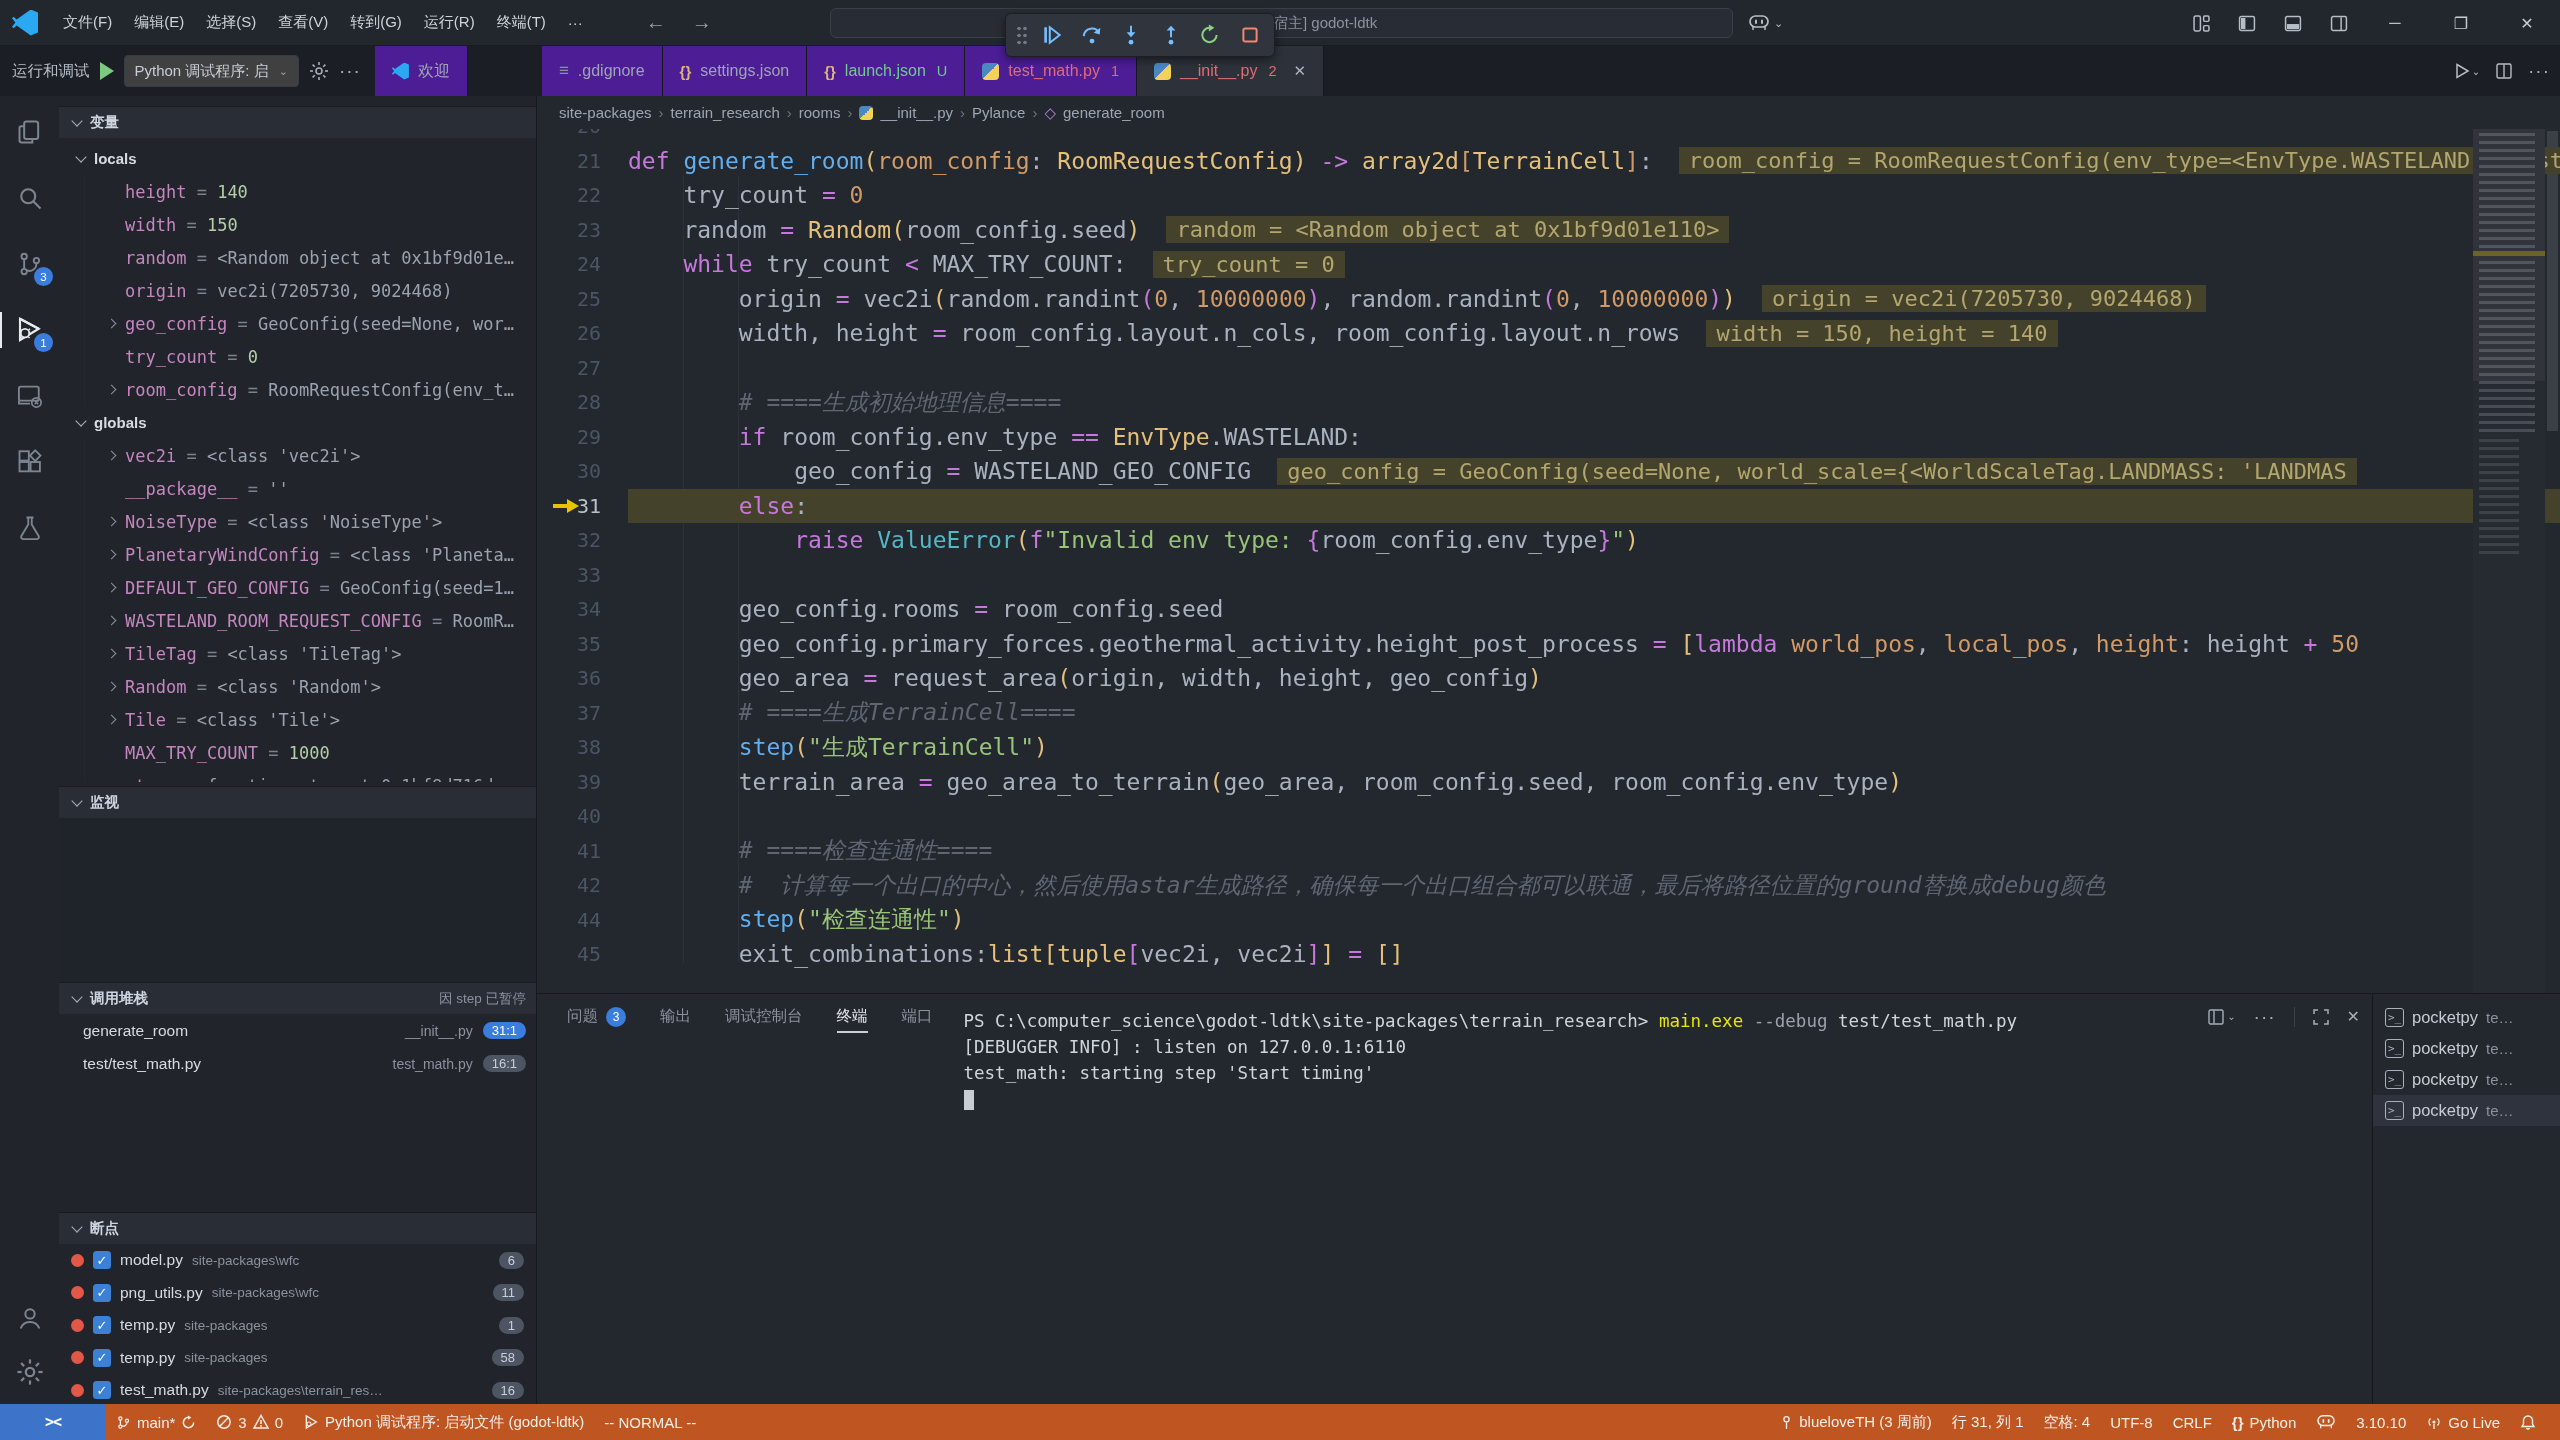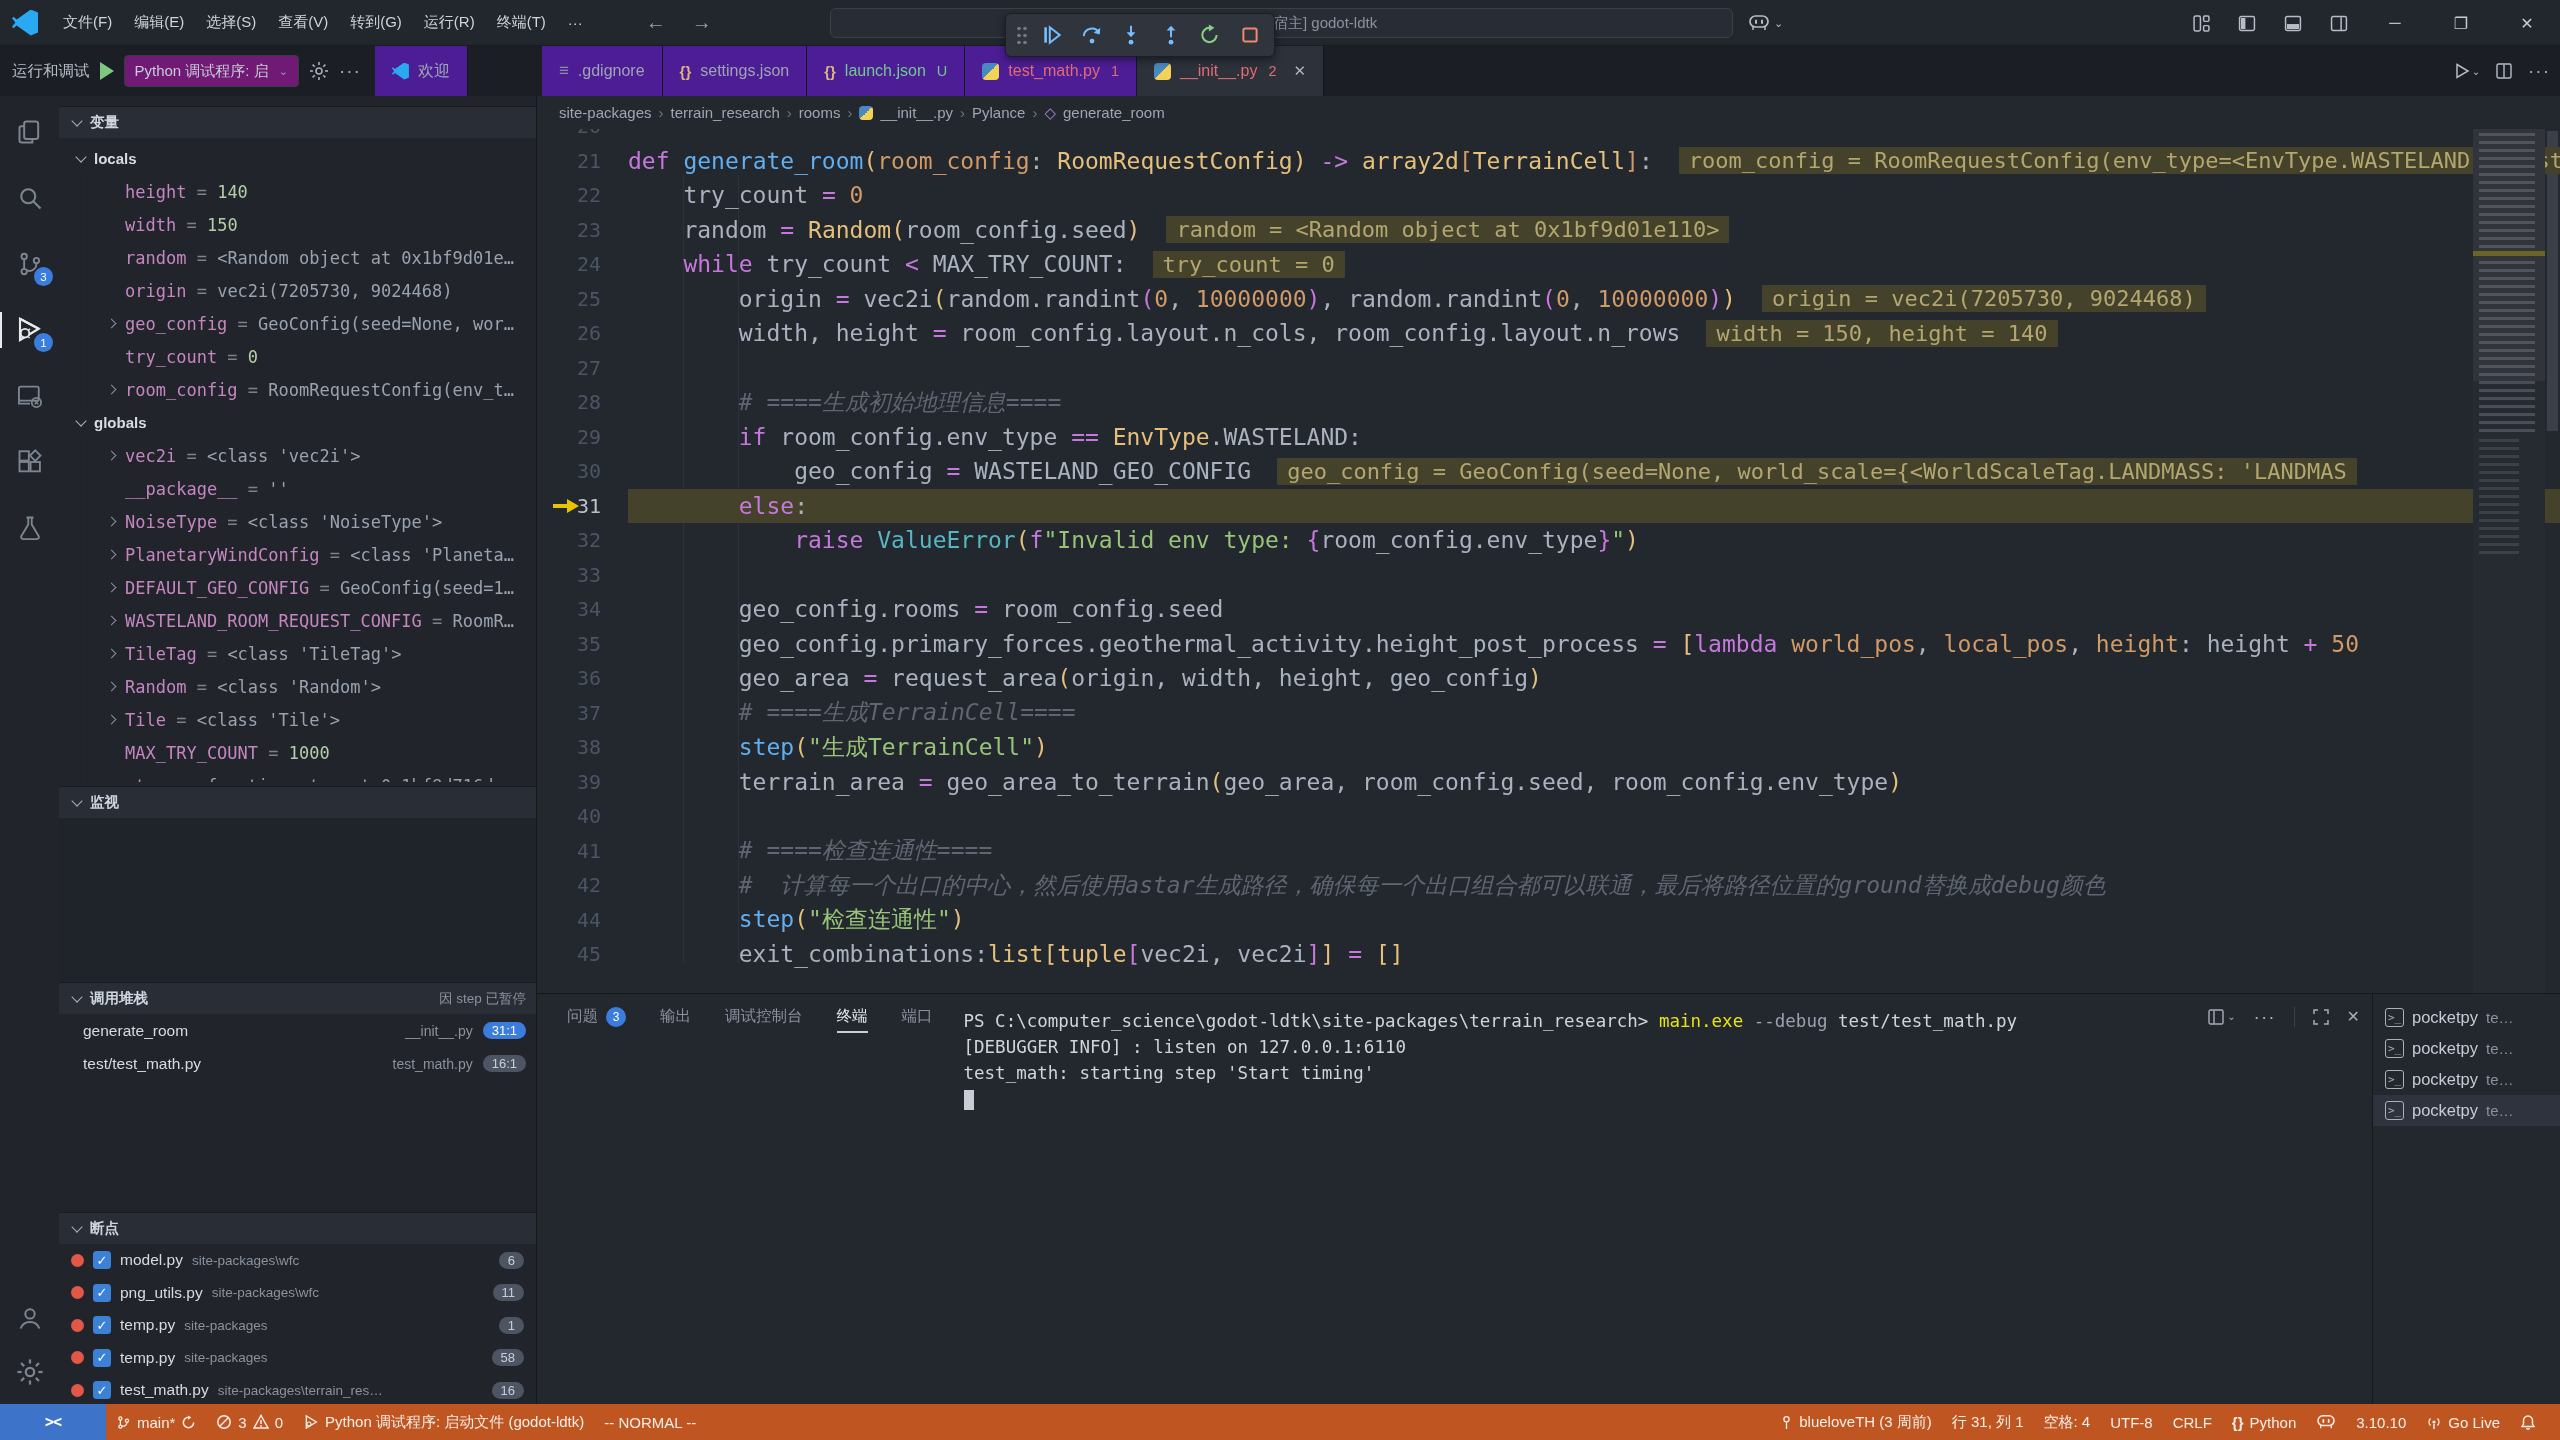--- a/index.html
+++ b/index.html
@@ -23,21 +23,21 @@
   .tb-right { position:absolute; right:0; top:0; height:46px; display:flex; align-items:center; color:#b7bdc7; }
   .tb-ic { width:46px; height:46px; display:flex; align-items:center; justify-content:center; }
   .win-ctl { width:66px; height:46px; display:flex; align-items:center; justify-content:center; font-size:16px; color:#c6cbd3; }
   .copilot-wrap { position:absolute; left:1748px; top:0; height:46px; display:flex; align-items:center; gap:4px; color:#b7bdc7; }
 
   
   #tabrow { height:50px; background:#1b1e24; display:flex; align-items:stretch; position:relative; }
   #run-controls { display:flex; align-items:center; gap:10px; padding:0 14px 0 12px; }
   #run-controls .lbl { color:#b6bdc7; font-size:15.5px; }
   .play { width:0; height:0; border-left:14px solid #7cc97f; border-top:9px solid transparent; border-bottom:9px solid transparent; }
-  #cfg-select { background:#701a75; border:1px solid #363c45; color:#c6ccd5; font-size:15px; height:32px;
+  #cfg-select { background:#404040; border:1px solid #363c45; color:#c6ccd5; font-size:15px; height:32px;
     display:flex; align-items:center; gap:10px; padding:0 10px; border-radius:4px; }
   .gear-g { color:#a7aeb9; font-size:20px; }
   .dots { color:#a7aeb9; font-size:19px; letter-spacing:1px; }
   #tabs { display:flex; align-items:stretch; }
   .tab { display:flex; align-items:center; gap:9px; padding:0 17px; background:#4c1d95; border-right:1px solid #16181d;
     color:#9da5b4; font-size:16px; position:relative; }
   .tab.welcome { margin-right:74px; }
   .tab.active { background:#2c313a; color:#9da5b4; }
   .tab .deco { font-size:14.5px; margin-left:2px; }
   .tab .close { margin-left:8px; font-size:15px; color:#aeb5c0; }

